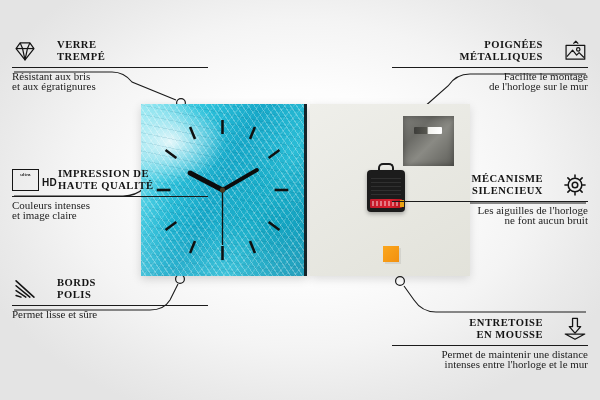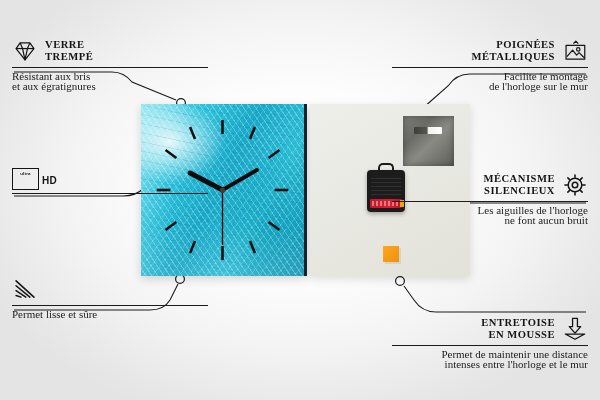--- a/index.html
+++ b/index.html
@@ -20,21 +20,21 @@
   #connectors { position: absolute; inset: 0; width: 600px; height: 400px; pointer-events: none; }
   #connectors path { fill: none; stroke: #1b1b1b; stroke-width: 1.1; }
   #connectors circle.node { fill: #ffffff; stroke: #1b1b1b; stroke-width: 1.2; }
 
   
   .feature { position: absolute; width: 196px; }
   .feature.left  { left: 12px;  text-align: left; }
   .feature.right { right: 12px; text-align: right; }
 
   .fhead {
-    display: flex; align-items: center; gap: 7px;
+    display: flex; align-items: center; gap: 19px;
   }
   .feature.left  .fhead { justify-content: flex-start; }
   .feature.right .fhead { justify-content: flex-end; flex-direction: row; }
 
   .ftitle {
     font-family: "Liberation Serif", serif;
     font-weight: 700;
     font-size: 10.6px;
     line-height: 12.4px;
     letter-spacing: 0.5px;
@@ -245,36 +245,42 @@
     <div class="fdesc">Résistant aux bris
 et aux égratignures</div>
   </div>
 
   <div class="feature left" style="top:168px;">
     <div class="fhead">
       <span class="hdbox">
         <span class="ultra">ultra</span>
         <span class="hd">HD</span>
       </span>
-    </div>
-    <div class="rule"></div>
+      <span class="ftitle">IMPRESSION DE
+HAUTE QUALITÉ</span>
+    </div>
+    <div class="rule"></div>
+    <div class="fdesc">Couleurs intenses
+et image claire</div>
   </div>
 
   <div class="feature left" style="top:276px;">
     <div class="fhead">
       <span class="icon">
         <svg viewBox="0 0 32 32">
           <g stroke="#141414" stroke-width="1.9" stroke-linecap="round">
             <line x1="5" y1="6" x2="27" y2="26"></line>
             <line x1="5" y1="12" x2="22" y2="26"></line>
             <line x1="5" y1="18" x2="17" y2="26"></line>
             <line x1="5" y1="24" x2="11" y2="26"></line>
           </g>
         </svg>
       </span>
+      <span class="ftitle">BORDS
+POLIS</span>
     </div>
     <div class="rule"></div>
     <div class="fdesc">Permet lisse et sûre</div>
   </div>
 
   <div class="feature right" style="top:38px;">
     <div class="fhead">
       <span class="ftitle">POIGNÉES
 MÉTALLIQUES</span>
       <span class="icon">

